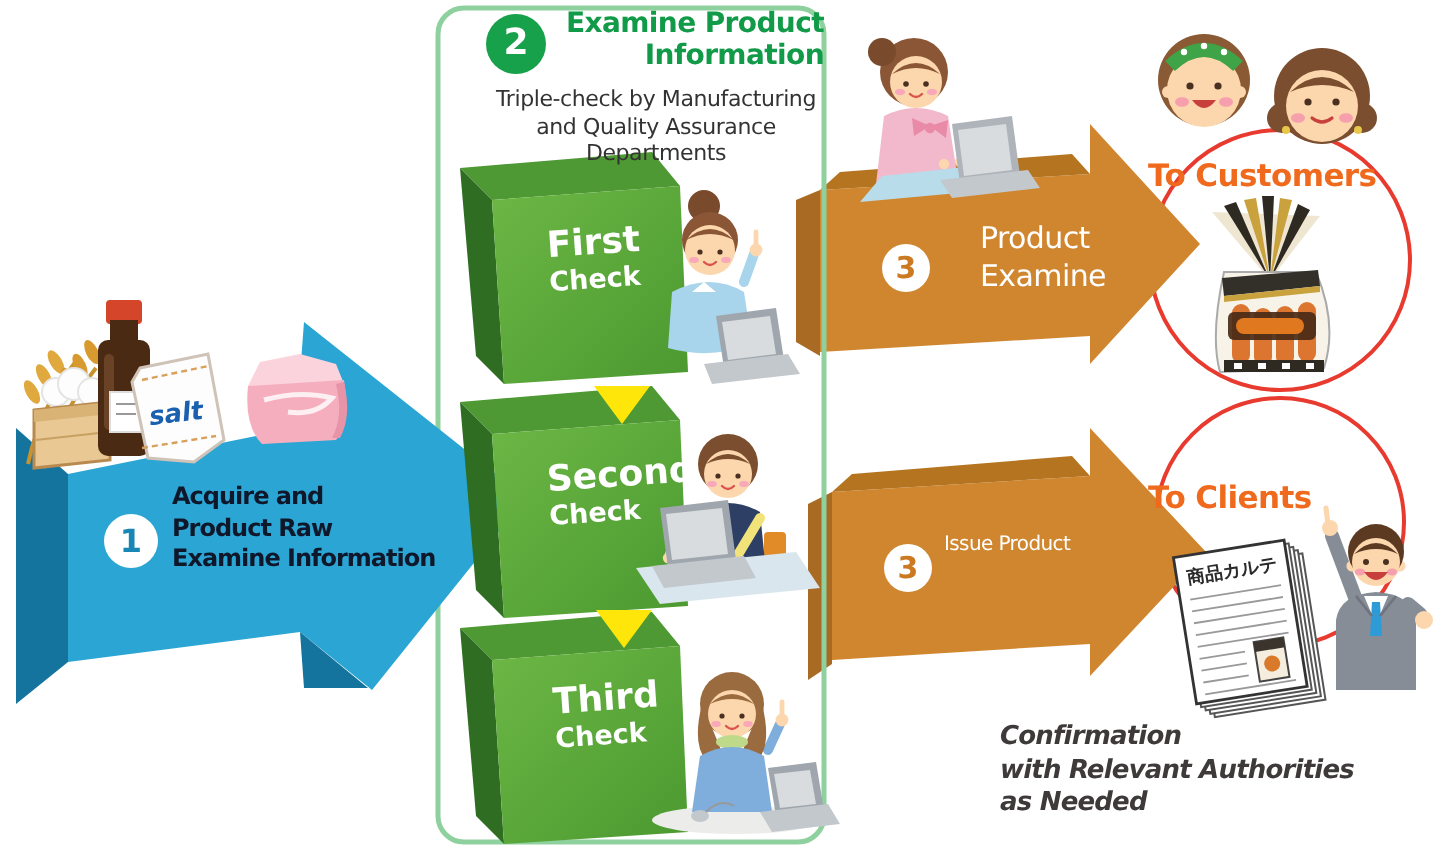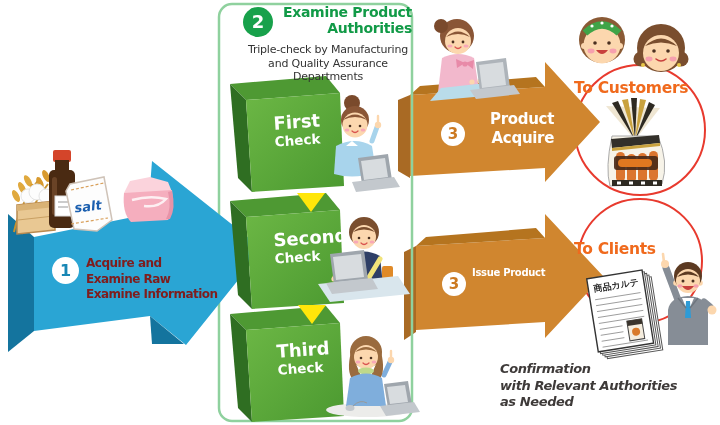--- a/index.html
+++ b/index.html
@@ -10,27 +10,27 @@
   .stage svg.artwork{position:absolute;left:0;top:0;}
   .abs{position:absolute;}
   .num{
     position:absolute;border-radius:50%;display:flex;align-items:center;justify-content:center;
     font-weight:bold;box-sizing:border-box;line-height:1;
   }
   .num-1{left:52px;top:257px;width:27px;height:27px;background:#fff;color:#1887B5;font-size:16px;}
   .num-2{left:243px;top:7px;width:30px;height:30px;background:#18A14B;color:#fff;font-size:18px;}
   .num-3a{left:441px;top:122px;width:24px;height:24px;background:#fff;color:#CC7A22;font-size:15px;}
   .num-3b{left:442px;top:272px;width:24px;height:24px;background:#fff;color:#CC7A22;font-size:15px;}
-  .s1text{left:86px;top:256px;color:#7f1d1d;font-weight:bold;font-size:12px;line-height:15.5px;letter-spacing:-0.5px;}
+  .s1text{left:86px;top:241px;color:#0f172a;font-weight:bold;font-size:12px;line-height:15.5px;letter-spacing:-0.5px;}
   .s2title{left:272px;top:4px;width:140px;text-align:right;color:#119A47;font-weight:bold;font-size:14px;line-height:16px;letter-spacing:-0.3px;}
   .s2sub{left:220px;top:43px;width:216px;text-align:center;color:#333;font-size:11px;line-height:13.5px;letter-spacing:-0.2px;}
   .check-label{color:#fff;font-weight:bold;transform:rotate(-4deg);line-height:1;}
   .check-title{font-size:18px;}
   .check-sub{font-size:13.5px;margin-top:3px;}
-  .arrow-label{color:#fff;font-weight:bold;letter-spacing:-0.3px;text-align:right;}
+  .arrow-label{color:#fff;font-weight:normal;letter-spacing:-0.3px;}
   .lbl-release{left:490px;top:110px;font-size:15px;line-height:19px;}
   .lbl-datasheet{left:472px;top:264px;font-size:10px;line-height:17px;}
   .target{width:132px;text-align:left;color:#F06A1D;font-weight:bold;font-size:15.5px;letter-spacing:-0.3px;}
   .target-1{left:574px;top:79px;}
   .target-2{left:574px;top:240px;}
   .note{left:500px;top:361px;color:#3E3A39;font-weight:bold;font-size:13px;line-height:16.5px;letter-spacing:-0.4px;font-style:italic;}
 </style>
 </head>
 <body>
 
@@ -305,28 +305,28 @@
       <path d="M686,301 L690,301 L691,318 L685,318 Z" fill="#2E9BD6"></path>
       <path d="M678,298 L686,308 M698,298 L690,308" stroke="#6E757E" stroke-width="1.4" fill="none"></path>
       <path d="M704,302 L710,307" stroke="#868D96" stroke-width="7" stroke-linecap="round"></path>
       <circle cx="712" cy="310" r="4.5" fill="#FCD7AE"></circle>
     </g>
   </svg>
 
   <div class="num num-1">1</div>
   <div class="abs s1text">
     <div>Acquire and</div>
-    <div>Examine Raw</div>
+    <div>Product Raw</div>
     <div>Examine Information</div>
   </div>
 
   <div class="num num-2">2</div>
   <div class="abs s2title">
     <div>Examine Product</div>
-    <div>Authorities</div>
+    <div>Information</div>
   </div>
   <div class="abs s2sub">
     <div>Triple-check by Manufacturing</div>
     <div>and Quality Assurance</div>
     <div>Departments</div>
   </div>
 
   <div class="abs check-label" style="left:274px;top:113px;">
     <div class="check-title">First</div>
     <div class="check-sub">Check</div>
@@ -336,21 +336,21 @@
     <div class="check-sub">Check</div>
   </div>
   <div class="abs check-label" style="left:277px;top:341px;">
     <div class="check-title">Third</div>
     <div class="check-sub">Check</div>
   </div>
 
   <div class="num num-3a">3</div>
   <div class="abs arrow-label lbl-release">
     <div>Product</div>
-    <div>Acquire</div>
+    <div>Examine</div>
   </div>
   <div class="abs target target-1">To Customers</div>
 
   <div class="num num-3b">3</div>
   <div class="abs arrow-label lbl-datasheet">
     <div>Issue Product</div>
   </div>
   <div class="abs target target-2">To Clients</div>
 
   <div class="abs note">

